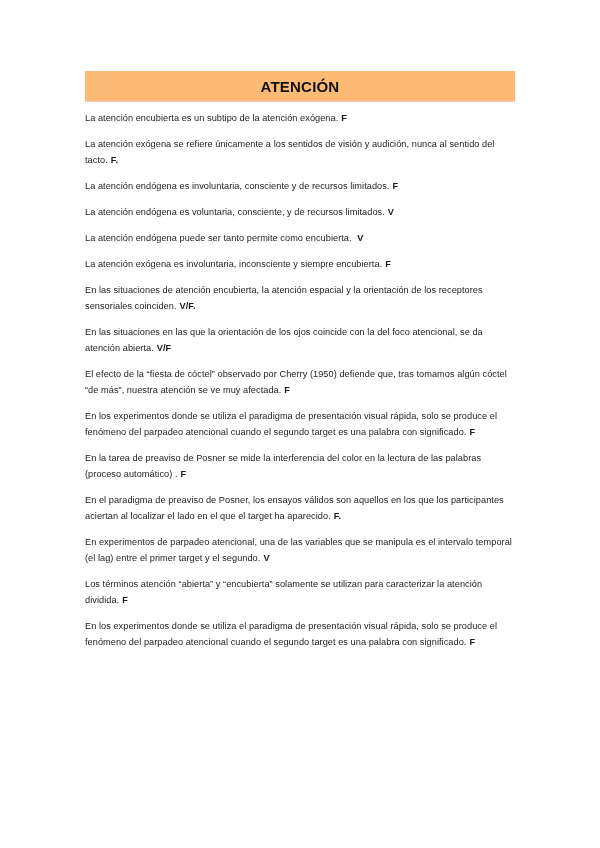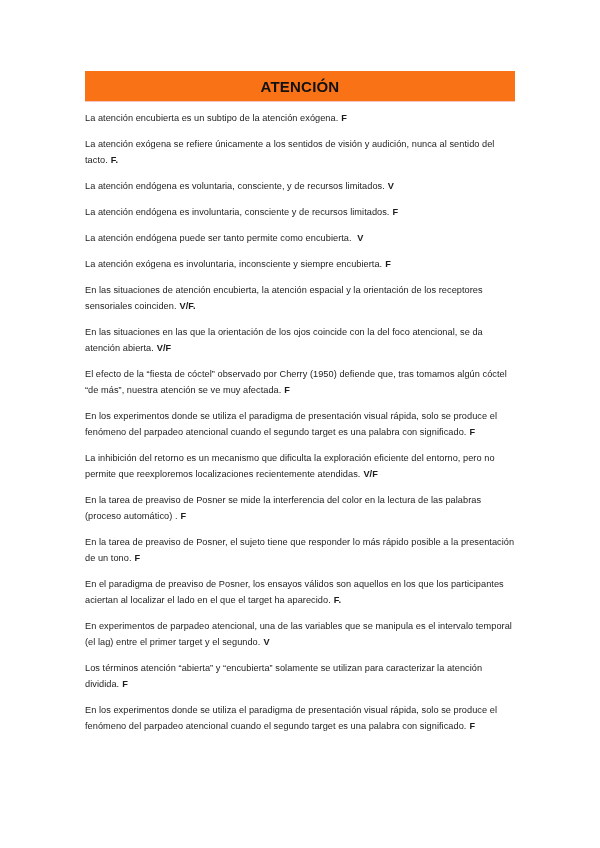--- a/index.html
+++ b/index.html
@@ -16,21 +16,21 @@
       color: #1a1a1a;
     }
     .page {
       position: absolute;
       left: 85px;
       top: 71px;
       width: 430px;
     }
     .title-bar {
       height: 30px;
-      background: #f97316;
+      background: #fdba74;
       display: flex;
       align-items: center;
       justify-content: center;
       border-bottom: 1px solid #f7c4c4;
     }
     .title-bar span {
       font-weight: bold;
       font-size: 15px;
       letter-spacing: 0.2px;
       color: #111;
@@ -53,29 +53,27 @@
 </head>
 <body>
 
 <div class="page">
   <div class="title-bar">
     <span>ATENCIÓN</span>
   </div>
   <div class="items">
     <p class="item"><span>La atención encubierta es un subtipo de la atención exógena.</span><span class="answer">F</span></p>
     <p class="item"><span>La atención exógena se refiere únicamente a los sentidos de visión y audición, nunca al sentido del tacto.</span><span class="answer">F.</span></p>
+    <p class="item"><span>La atención endógena es involuntaria, consciente y de recursos limitados.</span><span class="answer">F</span></p>
     <p class="item"><span>La atención endógena es voluntaria, consciente, y de recursos limitados.</span><span class="answer">V</span></p>
-    <p class="item"><span>La atención endógena es involuntaria, consciente y de recursos limitados.</span><span class="answer">F</span></p>
     <p class="item"><span>La atención endógena puede ser tanto permite como encubierta. </span><span class="answer">V</span></p>
     <p class="item"><span>La atención exógena es involuntaria, inconsciente y siempre encubierta.</span><span class="answer">F</span></p>
     <p class="item"><span>En las situaciones de atención encubierta, la atención espacial y la orientación de los receptores sensoriales coinciden.</span><span class="answer">V/F.</span></p>
     <p class="item"><span>En las situaciones en las que la orientación de los ojos coincide con la del foco atencional, se da atención abierta.</span><span class="answer">V/F</span></p>
     <p class="item"><span>El efecto de la “fiesta de cóctel” observado por Cherry (1950) defiende que, tras tomamos algún cóctel “de más”, nuestra atención se ve muy afectada.</span><span class="answer">F</span></p>
     <p class="item"><span>En los experimentos donde se utiliza el paradigma de presentación visual rápida, solo se produce el fenómeno del parpadeo atencional cuando el segundo target es una palabra con significado.</span><span class="answer">F</span></p>
-    <p class="item"><span>La inhibición del retorno es un mecanismo que dificulta la exploración eficiente del entorno, pero no permite que reexploremos localizaciones recientemente atendidas.</span><span class="answer">V/F</span></p>
     <p class="item"><span>En la tarea de preaviso de Posner se mide la interferencia del color en la lectura de las palabras (proceso automático) .</span><span class="answer">F</span></p>
-    <p class="item"><span>En la tarea de preaviso de Posner, el sujeto tiene que responder lo más rápido posible a la presentación de un tono.</span><span class="answer">F</span></p>
     <p class="item"><span>En el paradigma de preaviso de Posner, los ensayos válidos son aquellos en los que los participantes aciertan al localizar el lado en el que el target ha aparecido.</span><span class="answer">F.</span></p>
     <p class="item"><span>En experimentos de parpadeo atencional, una de las variables que se manipula es el intervalo temporal (el lag) entre el primer target y el segundo.</span><span class="answer">V</span></p>
     <p class="item"><span>Los términos atención “abierta” y “encubierta” solamente se utilizan para caracterizar la atención dividida.</span><span class="answer">F</span></p>
     <p class="item"><span>En los experimentos donde se utiliza el paradigma de presentación visual rápida, solo se produce el fenómeno del parpadeo atencional cuando el segundo target es una palabra con significado.</span><span class="answer">F</span></p>
   </div>
 </div>
 
 </body></html>

